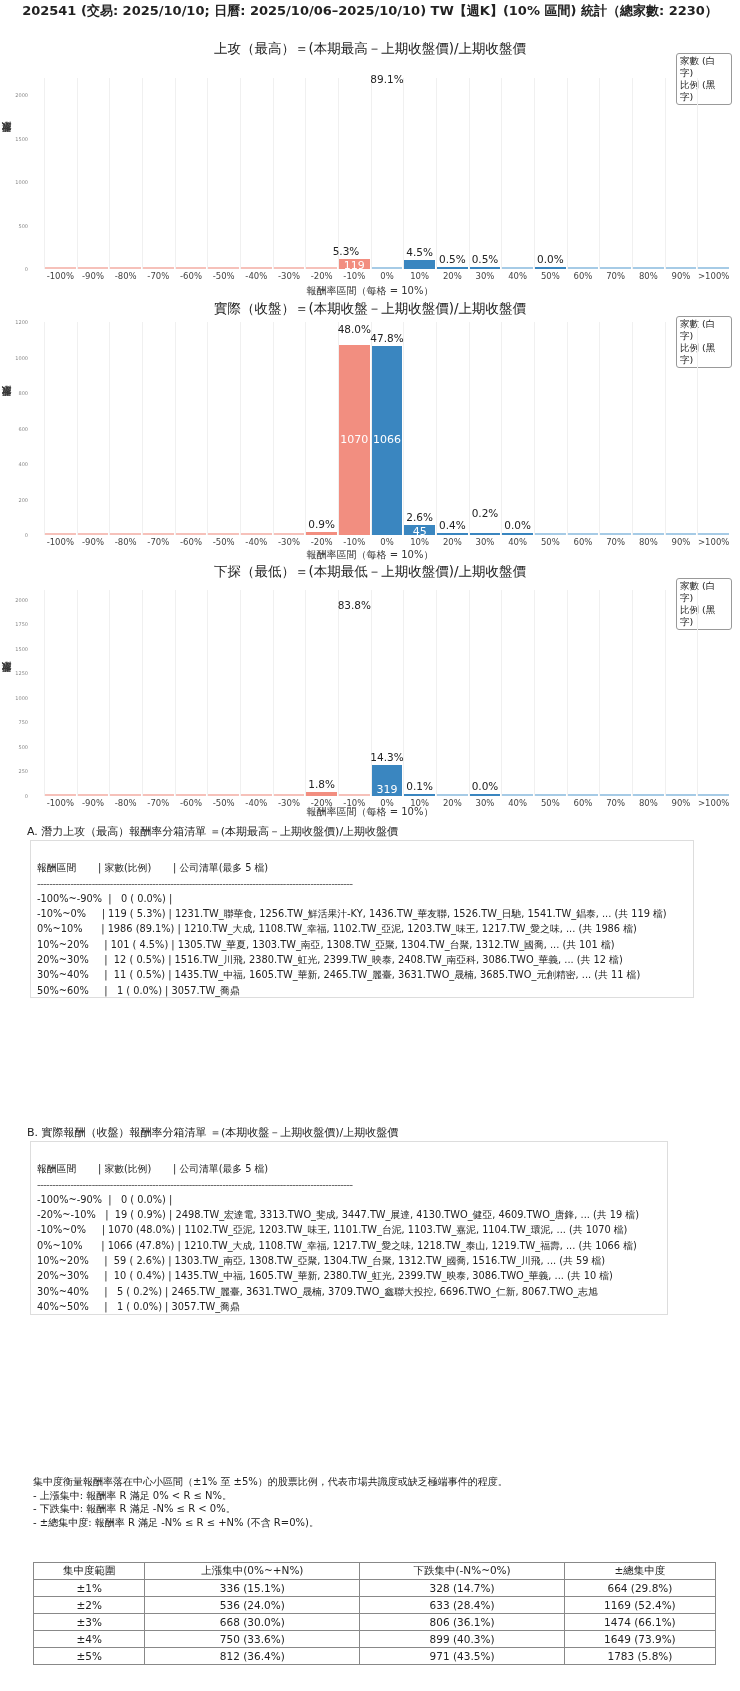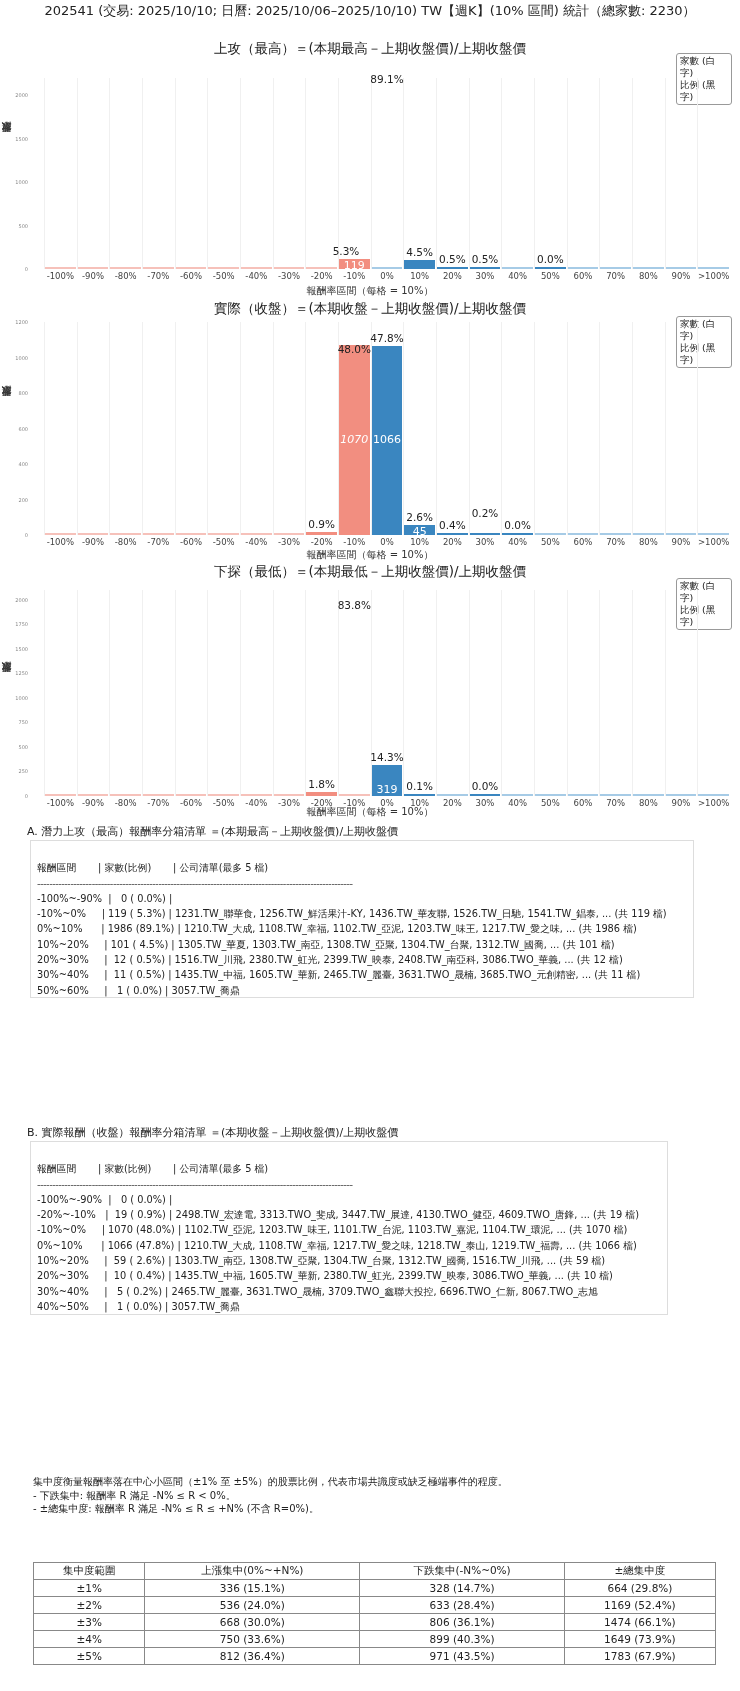--- a/index.html
+++ b/index.html
@@ -1,17 +1,17 @@
 <!DOCTYPE html>
 <html><head>
 <meta charset="utf-8">
 <style>
   * { box-sizing: border-box; margin: 0; padding: 0; }
   body { width: 740px; height: 1691px; background: #ffffff; font-family: "DejaVu Sans", sans-serif; color: #222; position: relative; overflow: hidden; }
-  .main-title { position: absolute; left: 0; top: 2px; width: 740px; text-align: center; font-size: 13px; color: #222; }
+  .main-title { position: absolute; left: 0; top: 2px; width: 740px; text-align: center; font-size: 13px; color: #222; font-weight: bold; }
   .chart { position: absolute; left: 0; width: 740px; }
   .chart-title { position: absolute; left: 0; width: 740px; text-align: center; font-size: 13.5px; color: #222; }
   .plot { position: absolute; left: 44px; width: 686px; }
   .gridline { position: absolute; top: 0; bottom: 0; width: 1px; background: #f0f0f0; }
   .baseline { position: absolute; left: 0; right: 0; bottom: 0; height: 2px; }
   .bar { position: absolute; bottom: 0; }
   .bar-count { position: absolute; left: 0; right: 0; text-align: center; color: #fff; font-size: 11px; }
   .bar-pct { position: absolute; text-align: center; font-size: 10.5px; color: #222; width: 60px; }
   .ytick { position: absolute; left: 10px; width: 18px; text-align: right; font-size: 5px; color: #888; }
   .ylabel { position: absolute; left: 0px; font-size: 10px; color: #333; writing-mode: vertical-rl; transform: rotate(180deg); }
@@ -169,23 +169,23 @@
       <div class="gridline" style="left: 555.333px;"></div>
       <div class="baseline" style="left: 589px; width: 30.6667px; right: auto; background: rgb(166, 203, 230);"></div>
       <div class="gridline" style="left: 588px;"></div>
       <div class="baseline" style="left: 621.667px; width: 30.6667px; right: auto; background: rgb(166, 203, 230);"></div>
       <div class="gridline" style="left: 620.667px;"></div>
       <div class="baseline" style="left: 654.333px; width: 30.6667px; right: auto; background: rgb(166, 203, 230);"></div>
       <div class="gridline" style="left: 653.333px;"></div>
       <div class="bar" style="left: 262.333px; width: 30.6667px; height: 3.3725px; background: rgb(242, 142, 128);"></div>
       <div class="bar-pct" style="left: 247.667px; bottom: 5.3725px;">0.9%</div>
       <div class="bar" style="left: 295px; width: 30.6667px; height: 189.925px; background: rgb(242, 142, 128);">
-        <div class="bar-count" style="top: 87.9625px; font-style: italic;">1070</div>
-      </div>
-      <div class="bar-pct" style="left: 280.333px; bottom: 180px;">48.0%</div>
+        <div class="bar-count" style="top: 87.9625px;">1070</div>
+      </div>
+      <div class="bar-pct" style="left: 280.333px; bottom: 200px;">48.0%</div>
       <div class="bar" style="left: 327.667px; width: 30.6667px; height: 189.215px; background: rgb(58, 134, 192);">
         <div class="bar-count" style="top: 87.6075px;">1066</div>
       </div>
       <div class="bar-pct" style="left: 313px; bottom: 191.215px;">47.8%</div>
       <div class="bar" style="left: 360.333px; width: 30.6667px; height: 10.4725px; background: rgb(58, 134, 192);">
         <div class="bar-count" style="top: 0px;">45</div>
       </div>
       <div class="bar-pct" style="left: 345.667px; bottom: 12.4725px;">2.6%</div>
       <div class="bar" style="left: 393px; width: 30.6667px; height: 2px; background: rgb(58, 134, 192);"></div>
       <div class="bar-pct" style="left: 378.333px; bottom: 4px;">0.4%</div>
@@ -325,20 +325,21 @@
 <div>報酬區間       | 家數(比例)       | 公司清單(最多 5 檔)</div><div class="sep">--------------------------------------------------------------------------------------------------------</div><div>-100%~-90%  |   0 ( 0.0%) |</div><div>-10%~0%     | 119 ( 5.3%) | 1231.TW_聯華食, 1256.TW_鮮活果汁-KY, 1436.TW_華友聯, 1526.TW_日馳, 1541.TW_錩泰, ... (共 119 檔)</div><div>0%~10%      | 1986 (89.1%) | 1210.TW_大成, 1108.TW_幸福, 1102.TW_亞泥, 1203.TW_味王, 1217.TW_愛之味, ... (共 1986 檔)</div><div>10%~20%     | 101 ( 4.5%) | 1305.TW_華夏, 1303.TW_南亞, 1308.TW_亞聚, 1304.TW_台聚, 1312.TW_國喬, ... (共 101 檔)</div><div>20%~30%     |  12 ( 0.5%) | 1516.TW_川飛, 2380.TW_虹光, 2399.TW_映泰, 2408.TW_南亞科, 3086.TWO_華義, ... (共 12 檔)</div><div>30%~40%     |  11 ( 0.5%) | 1435.TW_中福, 1605.TW_華新, 2465.TW_麗臺, 3631.TWO_晟楠, 3685.TWO_元創精密, ... (共 11 檔)</div><div>50%~60%     |   1 ( 0.0%) | 3057.TW_喬鼎</div><div>&gt;100%       |   0 ( 0.0%) |</div>
 </div>
 
 <div class="section-title" style="top:1125px">B. 實際報酬（收盤）報酬率分箱清單 ＝(本期收盤－上期收盤價)/上期收盤價</div>
 <div class="listbox" style="top:1141px;width:638px;height:174px;">
 <div>報酬區間       | 家數(比例)       | 公司清單(最多 5 檔)</div><div class="sep">--------------------------------------------------------------------------------------------------------</div><div>-100%~-90%  |   0 ( 0.0%) |</div><div>-20%~-10%   |  19 ( 0.9%) | 2498.TW_宏達電, 3313.TWO_斐成, 3447.TW_展達, 4130.TWO_健亞, 4609.TWO_唐鋒, ... (共 19 檔)</div><div>-10%~0%     | 1070 (48.0%) | 1102.TW_亞泥, 1203.TW_味王, 1101.TW_台泥, 1103.TW_嘉泥, 1104.TW_環泥, ... (共 1070 檔)</div><div>0%~10%      | 1066 (47.8%) | 1210.TW_大成, 1108.TW_幸福, 1217.TW_愛之味, 1218.TW_泰山, 1219.TW_福壽, ... (共 1066 檔)</div><div>10%~20%     |  59 ( 2.6%) | 1303.TW_南亞, 1308.TW_亞聚, 1304.TW_台聚, 1312.TW_國喬, 1516.TW_川飛, ... (共 59 檔)</div><div>20%~30%     |  10 ( 0.4%) | 1435.TW_中福, 1605.TW_華新, 2380.TW_虹光, 2399.TW_映泰, 3086.TWO_華義, ... (共 10 檔)</div><div>30%~40%     |   5 ( 0.2%) | 2465.TW_麗臺, 3631.TWO_晟楠, 3709.TWO_鑫聯大投控, 6696.TWO_仁新, 8067.TWO_志旭</div><div>40%~50%     |   1 ( 0.0%) | 3057.TW_喬鼎</div><div>&gt;100%       |   0 ( 0.0%) |</div>
 </div>
 
 <div class="conc-text" style="top:1475px">
   <div>集中度衡量報酬率落在中心小區間（±1% 至 ±5%）的股票比例，代表市場共識度或缺乏極端事件的程度。</div>
+  <div> - 上漲集中: 報酬率 R 滿足 0% &lt; R ≤ N%。</div>
   <div> - 下跌集中: 報酬率 R 滿足 -N% ≤ R &lt; 0%。</div>
   <div> - ±總集中度: 報酬率 R 滿足 -N% ≤ R ≤ +N% (不含 R=0%)。</div>
 </div>
 
 <table class="conc">
   <thead>
     <tr>
       <th>集中度範圍</th>
       <th>上漲集中(0%~+N%)</th>
       <th>下跌集中(-N%~0%)</th>
@@ -367,16 +368,16 @@
     <tr>
         <td>±4%</td>
         <td>750 (33.6%)</td>
         <td>899 (40.3%)</td>
         <td>1649 (73.9%)</td>
       </tr>
     <tr>
         <td>±5%</td>
         <td>812 (36.4%)</td>
         <td>971 (43.5%)</td>
-        <td>1783 (67.9%)</td>
+        <td>1783 (5.8%)</td>
       </tr>
   </tbody>
 </table>
 
 </body></html>

